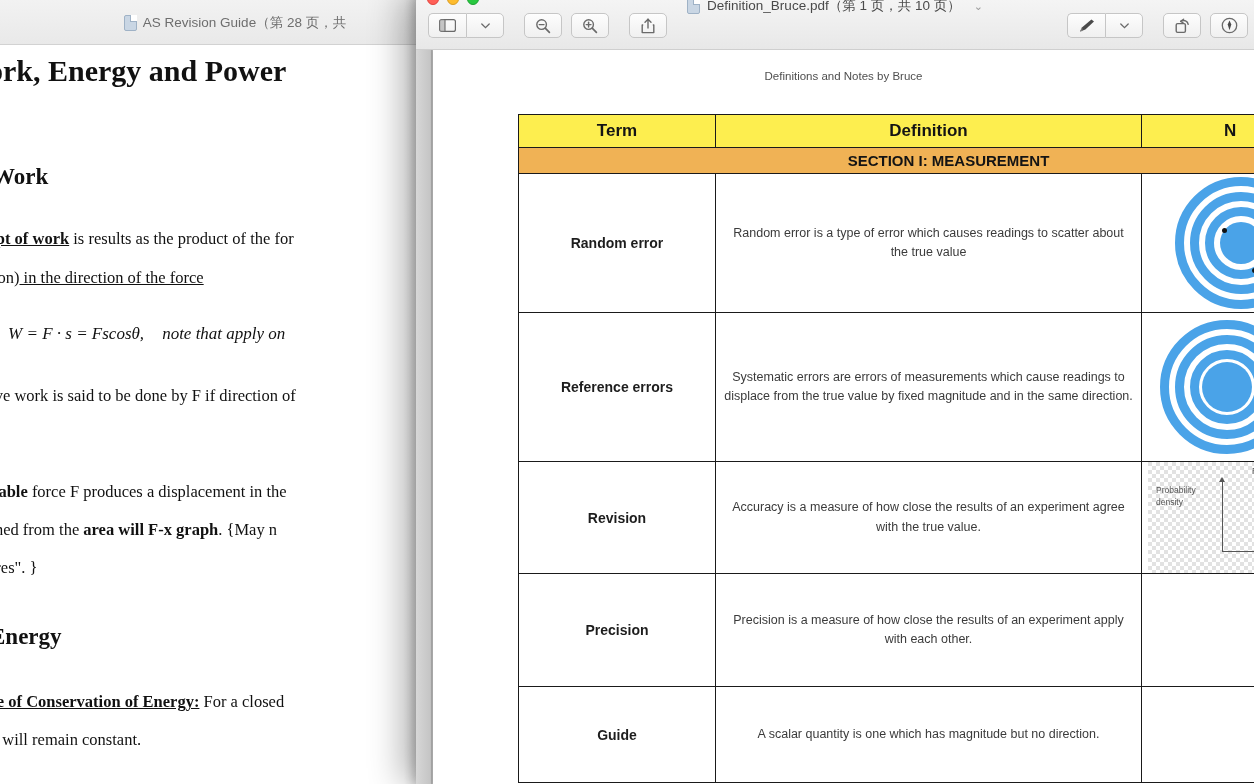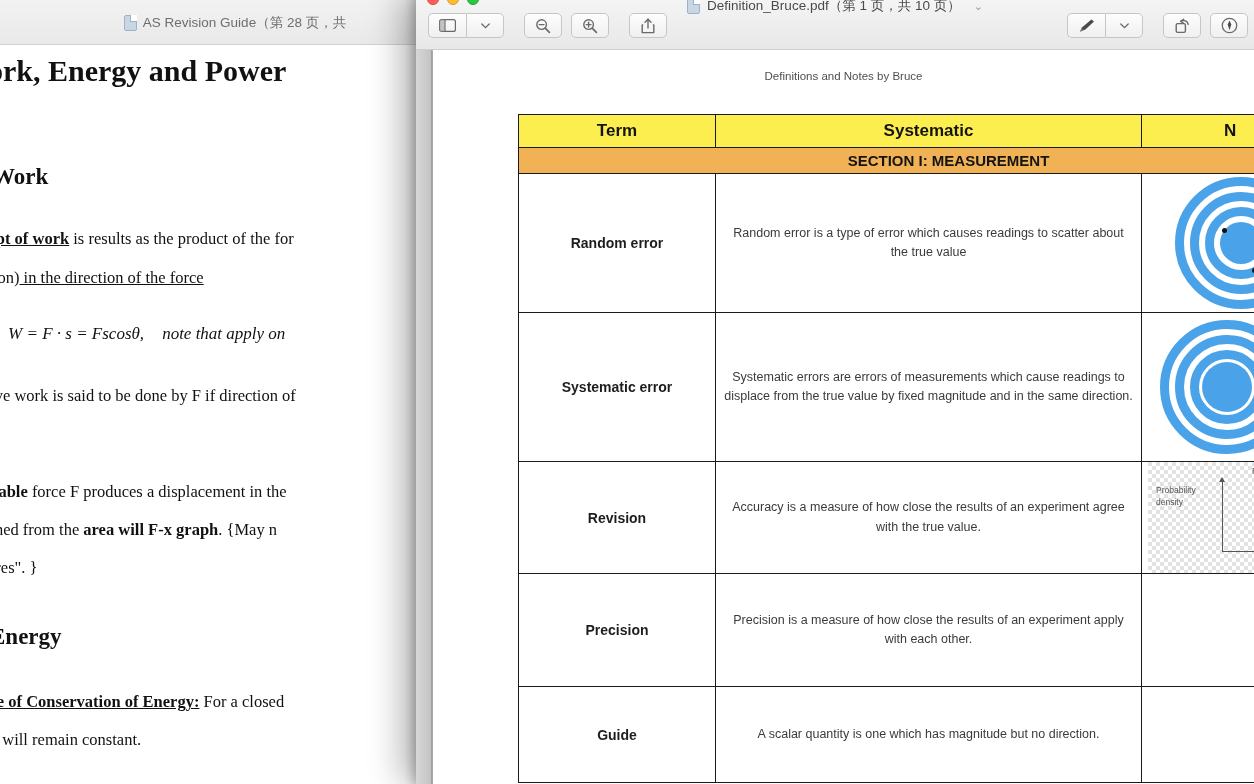--- a/index.html
+++ b/index.html
@@ -461,21 +461,21 @@
 
       <table id="pdf-table">
         <colgroup>
           <col class="c-term">
             <col class="c-def">
             <col class="c-note">
         </colgroup>
         <thead>
           <tr>
             <th class="hdr" style="background:#FDEE4F">Term</th>
-            <th class="hdr" style="background:#FDEE4F">Systematic</th>
+            <th class="hdr" style="background:#FDEE4F">Definition</th>
             <th class="hdr" style="background:#FDEE4F;text-align:left;padding-left:82px">N</th>
           </tr>
           <tr>
             <td class="section" colspan="3" style="background:#F0B255">SECTION I: MEASUREMENT</td>
           </tr>
         </thead>
         <tbody>
 
           <tr style="height:139px">
             <td class="term">Random error</td>
@@ -487,21 +487,21 @@
                 <div class="ring" style="width:102px;height:102px"></div>
                 <div class="ring" style="width:132px;height:132px"></div>
                 <div class="dot" style="left:56px;top:60px"></div>
                 <div class="dot" style="left:86px;top:100px"></div>
 
               </div>
             </td>
           </tr>
 
           <tr style="height:149px">
-            <td class="term">Systematic error</td>
+            <td class="term">Reference errors</td>
             <td class="def">Systematic errors are errors of measurements which cause readings to displace from the true value by fixed magnitude and in the same direction.</td>
             <td class="note">
               <div class="rings" style="left:10px">
                 <div class="bulls" style="width:50px;height:50px"></div>
                 <div class="ring" style="width:74px;height:74px"></div>
                 <div class="ring" style="width:104px;height:104px"></div>
                 <div class="ring" style="width:134px;height:134px"></div>
               </div>
             </td>
           </tr>

